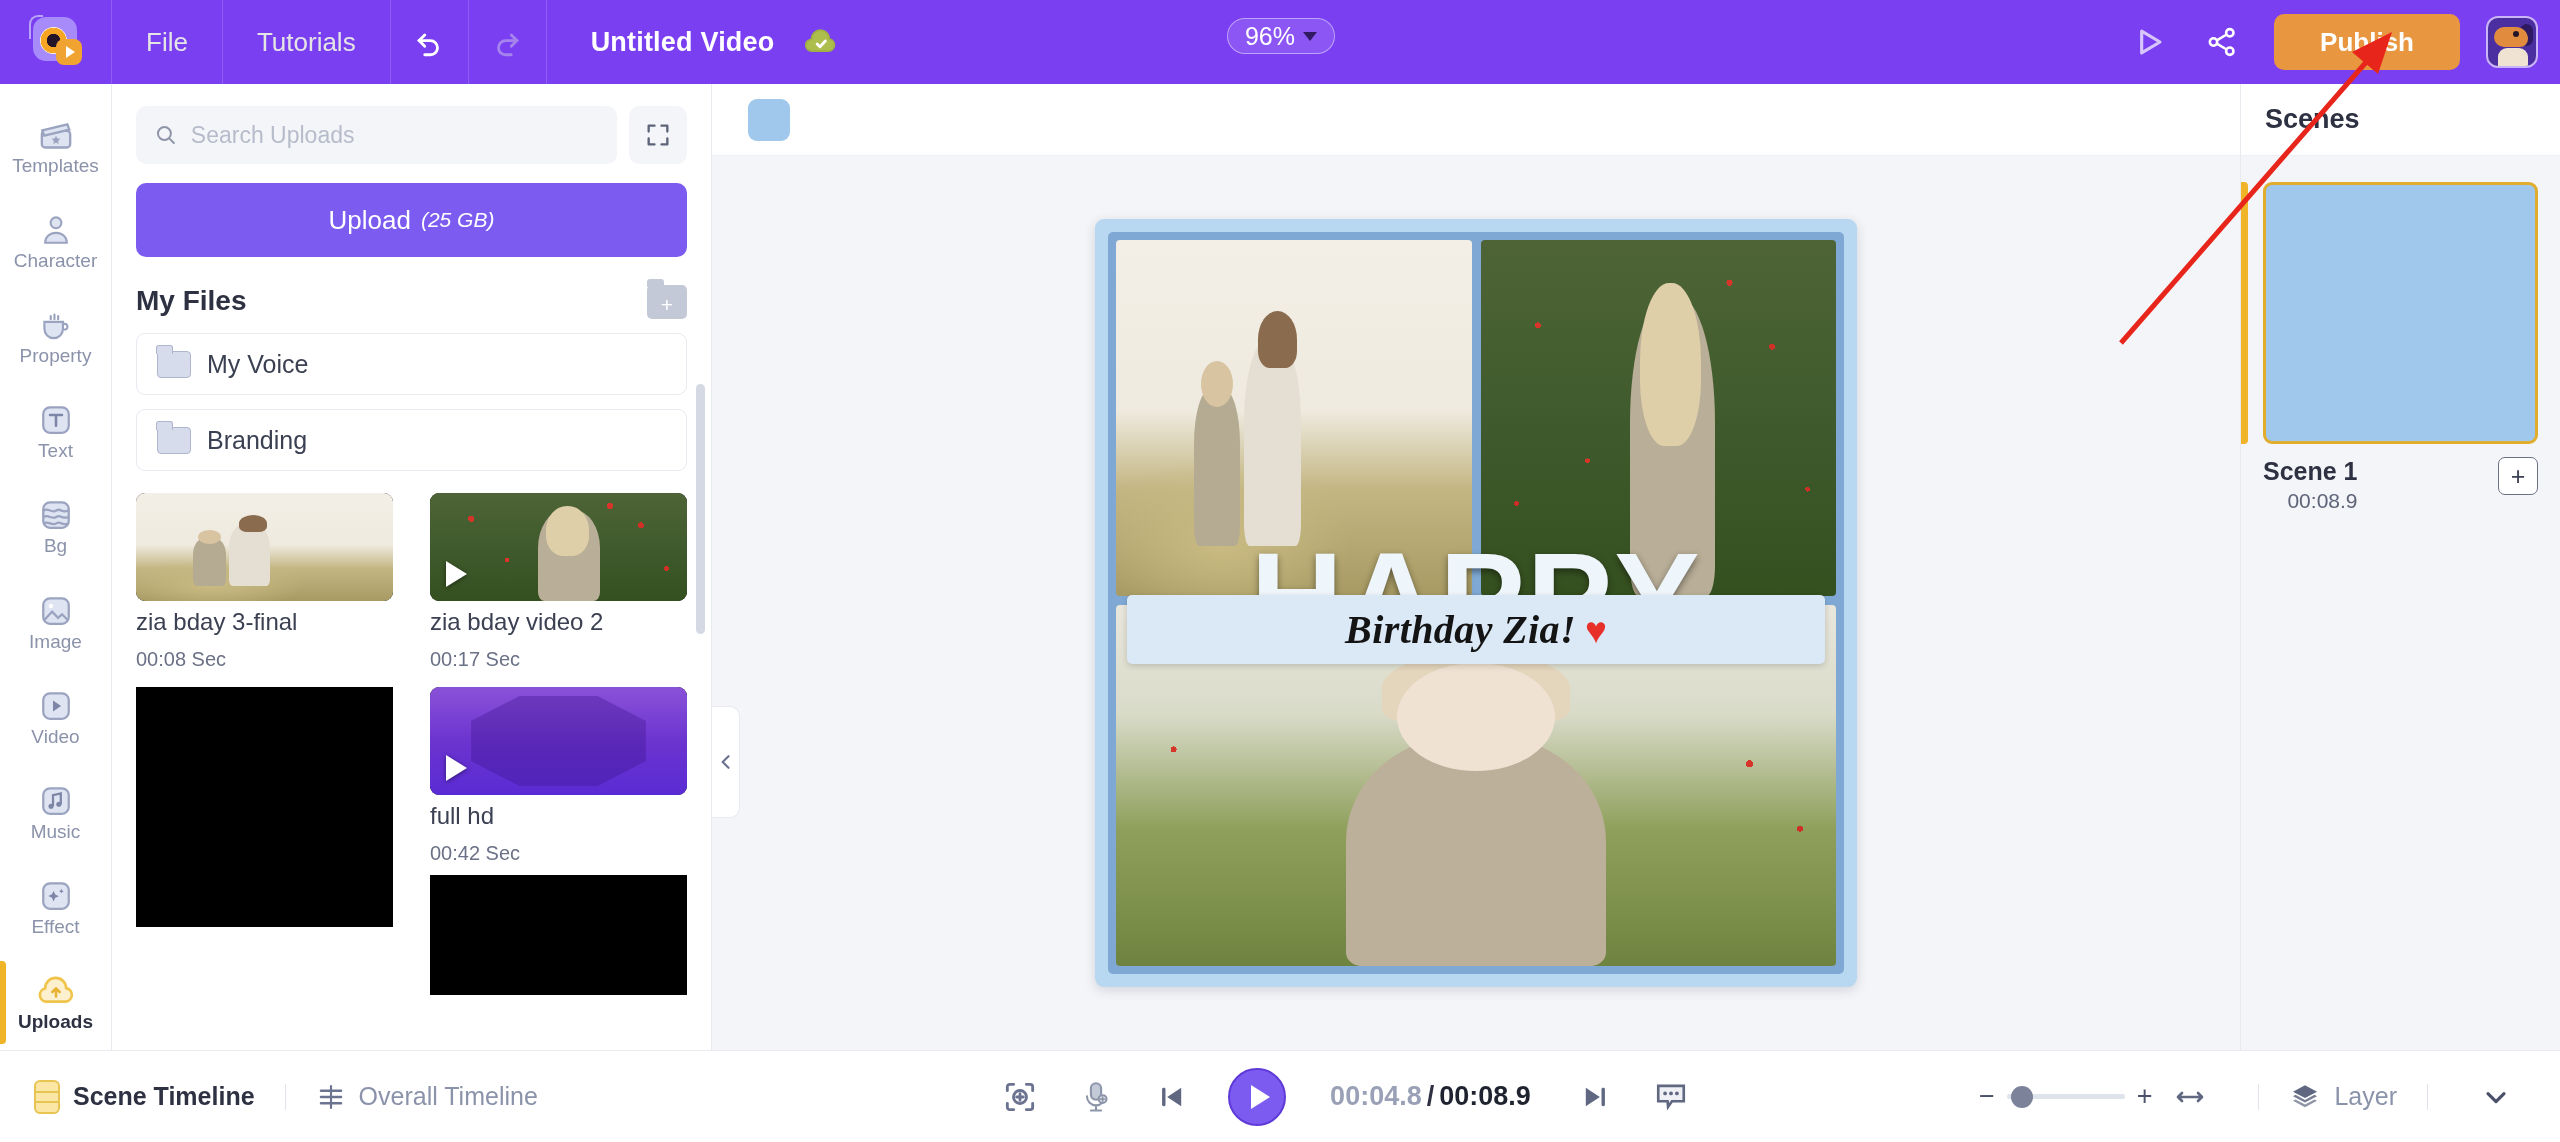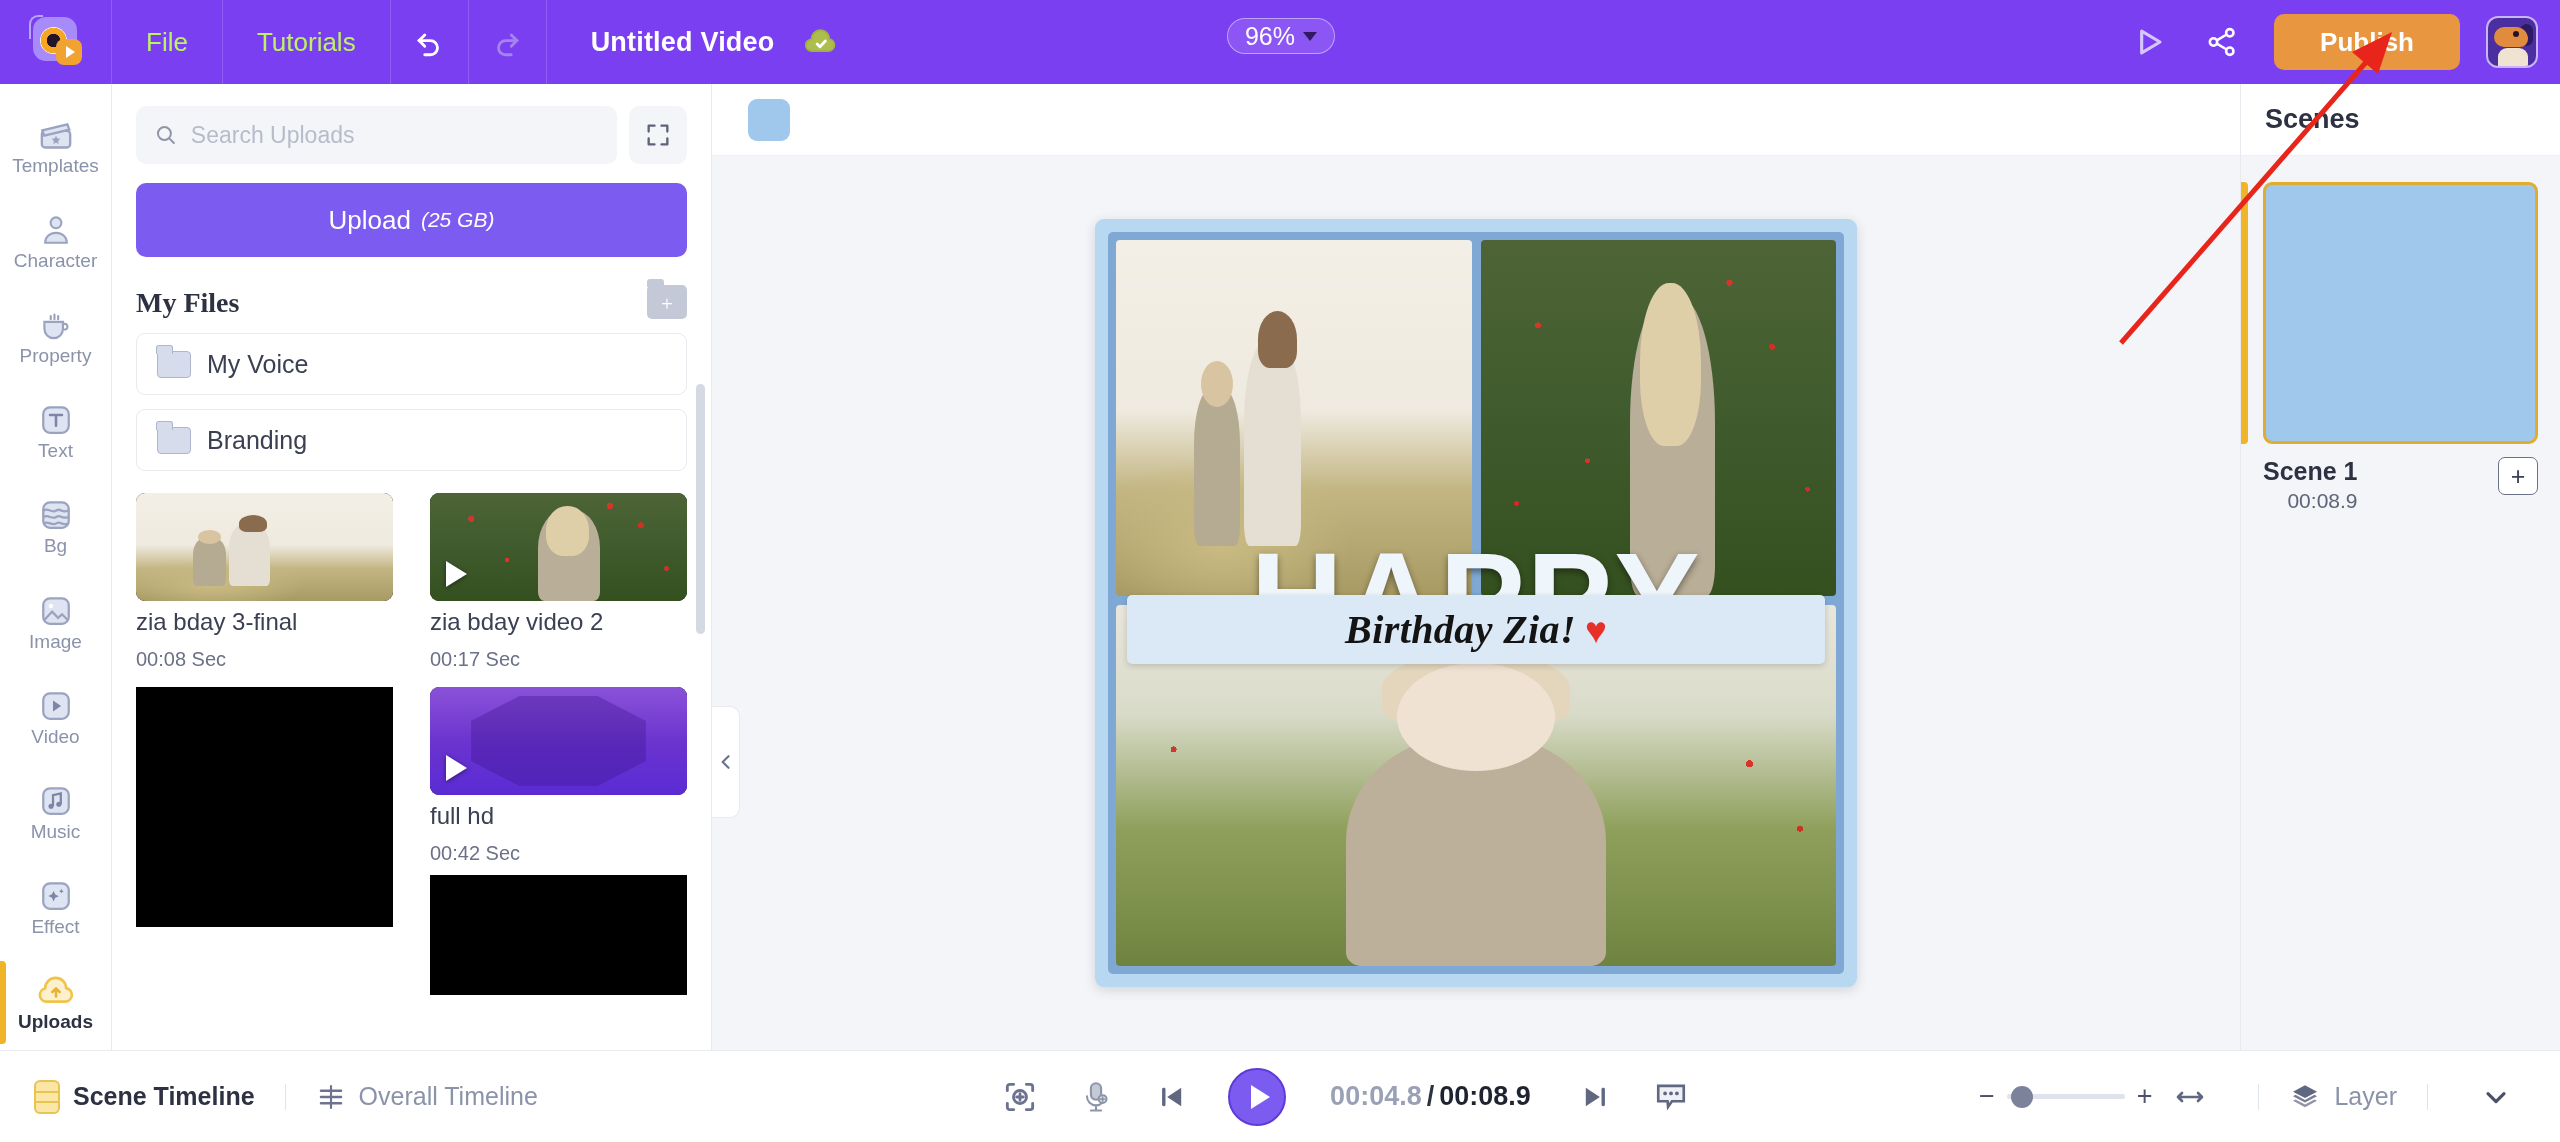--- a/index.html
+++ b/index.html
@@ -30,21 +30,21 @@
   }
   .logo-play {
     position: absolute; left: 27px; top: 24px; width: 26px; height: 26px;
     background: #f0a330; border-radius: 8px; display: flex; align-items: center; justify-content: center;
   }
   .logo-play i { width: 0; height: 0; border-left: 9px solid #fff; border-top: 6px solid transparent; border-bottom: 6px solid transparent; margin-left: 3px; }
   .logo-ant { position: absolute; left: 0; top: 0; width: 14px; height: 24px; border-left: 2.2px solid #b9a3f5; border-top: 2.2px solid #b9a3f5; border-top-left-radius: 9px; }
 
   .hdr-btn {
     height: 84px; padding: 0 34px; display: flex; align-items: center; justify-content: flex-end;
-    color: #bef264; font-size: 26px; border-right: 1px solid rgba(255,255,255,.16); cursor: pointer;
+    color: #e5e5e5; font-size: 26px; border-right: 1px solid rgba(255,255,255,.16); cursor: pointer;
   }
   .hdr-icon-btn {
     height: 84px; width: 78px; display: flex; align-items: center; justify-content: center;
     border-right: 1px solid rgba(255,255,255,.16); cursor: pointer;
   }
   .hdr-title {
     color: #fff; font-size: 27px; font-weight: bold; margin-left: 44px; letter-spacing: .2px;
   }
   .cloud-ok { margin-left: 28px; display: flex; align-items: center; }
   .hdr-spacer { flex: 1; }
@@ -110,21 +110,21 @@
   .expand-btn {
     width: 58px; height: 58px; background: #f4f5f8; border-radius: 10px;
     display: flex; align-items: center; justify-content: center; cursor: pointer;
   }
   .upload-btn {
     margin-top: 19px; height: 74px; background: #7c5cf0; color: #fff; border: none; border-radius: 10px;
     font-size: 26px; cursor: pointer; font-family: "Liberation Sans", sans-serif;
     display: flex; align-items: center; justify-content: center; gap: 10px;
   }
   .upload-btn .sz { font-size: 21px; font-style: italic; }
-  .myfiles-row { display: flex; align-items: flex-end; justify-content: space-between; margin-top: 28px; font-family: Liberation Serif, serif; }
+  .myfiles-row { display: flex; align-items: flex-start; justify-content: space-between; margin-top: 28px; }
   .myfiles-row h3 { font-size: 28px; color: #2d3142; }
   .folder-add {
     width: 40px; height: 34px; background: #c3c9d6; border-radius: 5px; position: relative; cursor: pointer;
     display: flex; align-items: flex-end; justify-content: center; padding-bottom: 4px; color: #fff; font-size: 21px; line-height: 1;
   }
   .folder-add::before { content: ""; position: absolute; left: 0; top: -6px; width: 17px; height: 8px; background: #c3c9d6; border-radius: 3px 3px 0 0; }
   .folder-row {
     margin-top: 14px; height: 62px; border: 1px solid #e8eaf0; border-radius: 9px;
     display: flex; align-items: center; gap: 16px; padding: 0 20px; cursor: pointer;
   }

